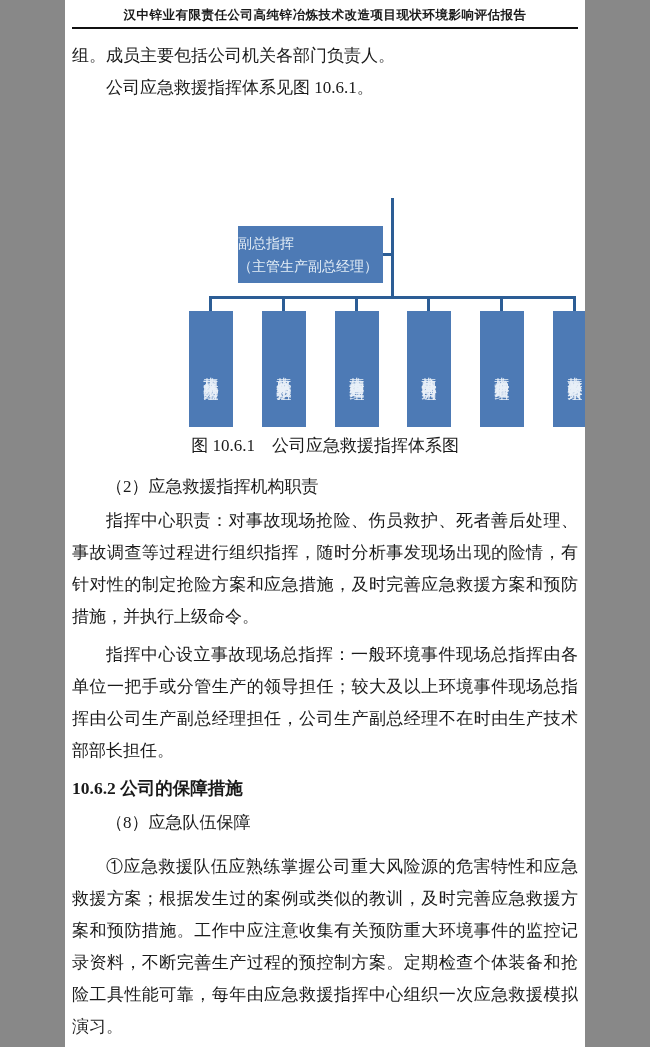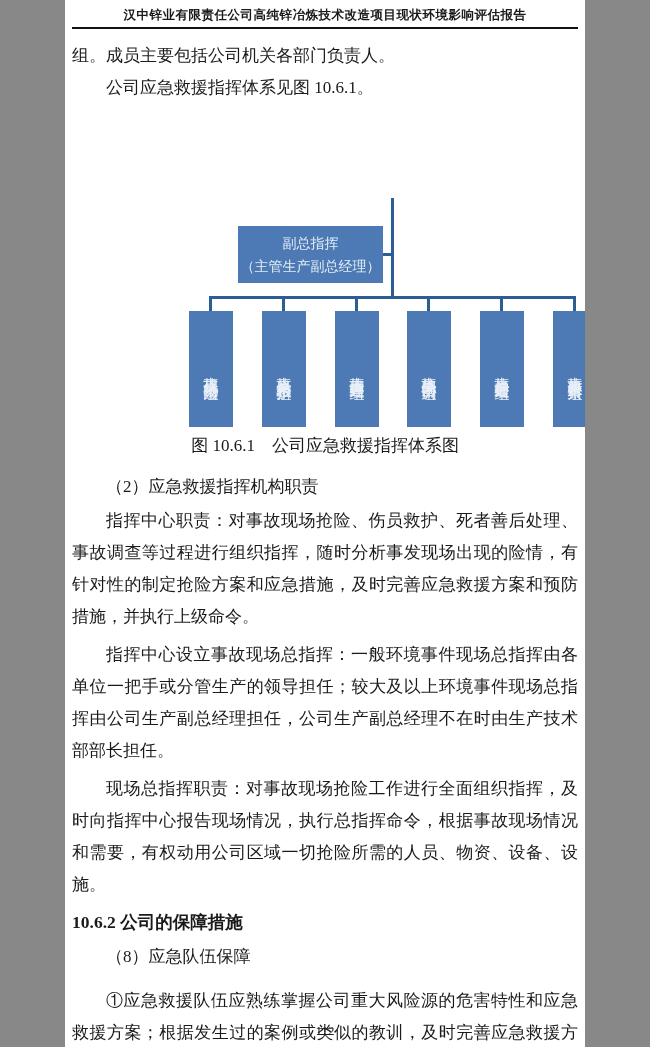--- a/index.html
+++ b/index.html
@@ -56,21 +56,21 @@
     position:absolute;left:265px;top:0;width:125px;height:60px;
     background:#3b6ca7;
     border:3px solid #4e5d6e;
     box-shadow:inset 0 0 0 2px rgba(195,212,230,.55);
     display:flex;flex-direction:column;align-items:center;justify-content:center;
     color:#d9e6f3;font-size:15px;line-height:24px;
   }
   .deputy-box{
     position:absolute;left:173px;top:88px;width:145px;height:57px;
     background:#4d7ab5;
-    display:flex;flex-direction:column;align-items:center;justify-content:center;
+    display:flex;flex-direction:column;align-items:flex-start;justify-content:center;
     color:#e3edf6;font-size:14px;line-height:23px;
   }
   .line{position:absolute;background:#2c5d95;}
   .vline-main{left:326px;top:60px;width:3px;height:98px;}
   .tick-deputy{left:315px;top:115px;width:12px;height:3px;}
   .hline{left:144px;top:158px;width:367px;height:3px;}
   .drop{top:158px;width:3px;height:16px;}
   .d0{left:144px;} .d1{left:217px;} .d2{left:290px;}
   .d3{left:362px;} .d4{left:435px;} .d5{left:508px;}
   .gbox{
@@ -135,25 +135,23 @@
     </div>
 
     <div class="figure-caption">图 10.6.1　公司应急救援指挥体系图</div>
 
     <p class="para indent p-sec2">（2）应急救援指挥机构职责</p>
 
     <p class="para indent p3">指挥中心职责：对事故现场抢险、伤员救护、死者善后处理、事故调查等过程进行组织指挥，随时分析事发现场出现的险情，有针对性的制定抢险方案和应急措施，及时完善应急救援方案和预防措施，并执行上级命令。</p>
 
     <p class="para indent p4">指挥中心设立事故现场总指挥：一般环境事件现场总指挥由各单位一把手或分管生产的领导担任；较大及以上环境事件现场总指挥由公司生产副总经理担任，公司生产副总经理不在时由生产技术部部长担任。</p>
 
-    <p class="para indent p5">现场总指挥职责：对事故现场抢险工作进行全面组织指挥，及时向指挥中心报告现场情况，执行总指挥命令，根据事故现场情况和需要，有权动用公司区域一切抢险所需的人员、物资、设备、设施。</p>
 
     <h2 class="h1062">10.6.2 公司的保障措施</h2>
 
     <p class="para indent p-sub1">（8）应急队伍保障</p>
 
     <p class="para indent p6">①应急救援队伍应熟练掌握公司重大风险源的危害特性和应急救援方案；根据发生过的案例或类似的教训，及时完善应急救援方案和预防措施。工作中应注意收集有关预防重大环境事件的监控记录资料，不断完善生产过程的预控制方案。定期检查个体装备和抢险工具性能可靠，每年由应急救援指挥中心组织一次应急救援模拟演习。</p>
 
   </div>
 
-  <div class="page-number">112</div>
 
 </div>
 
 </body></html>

